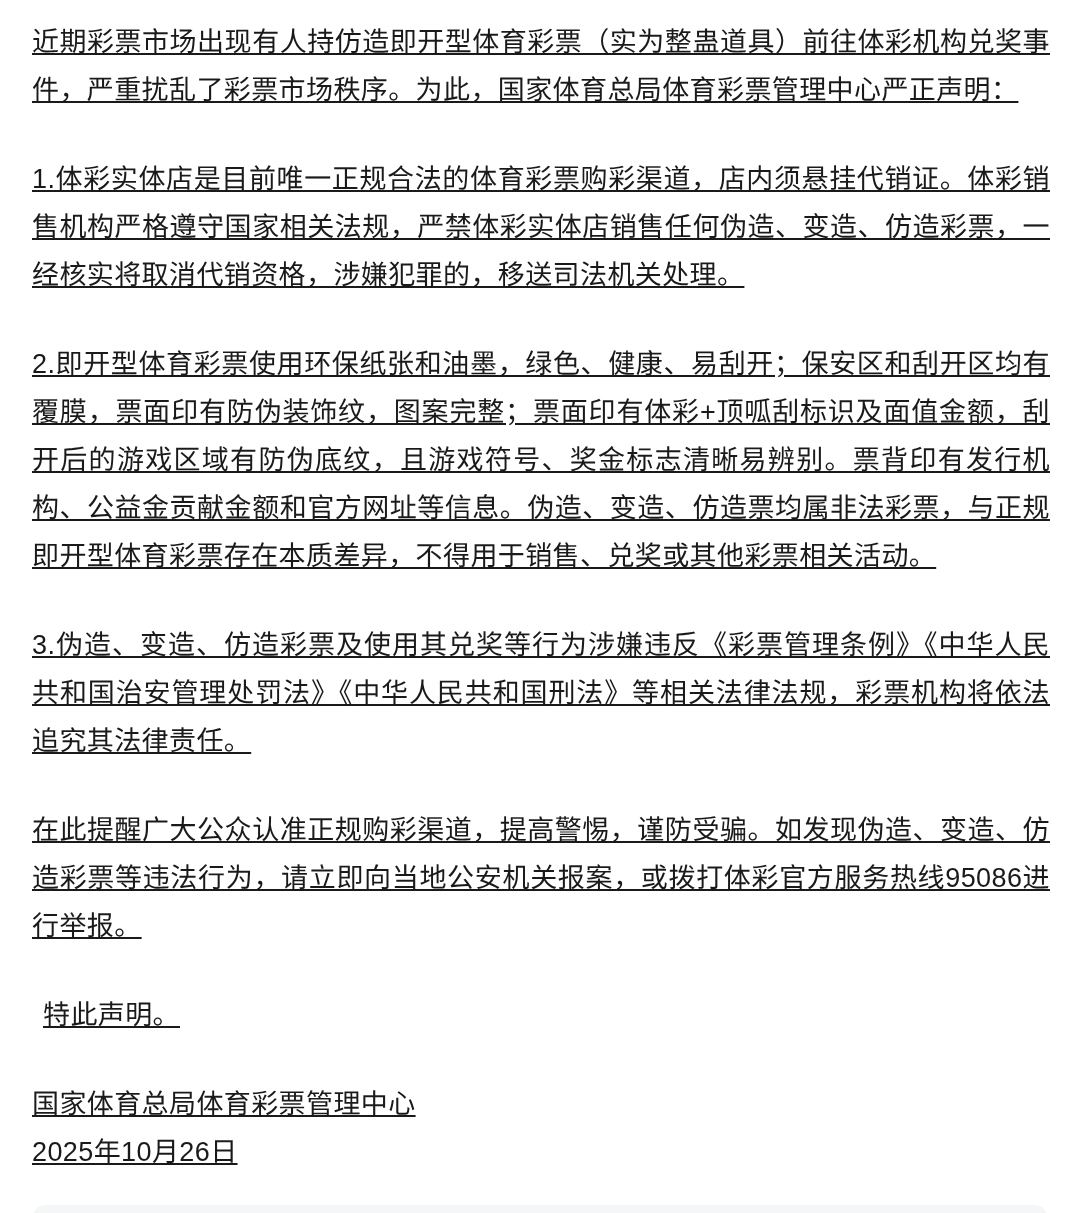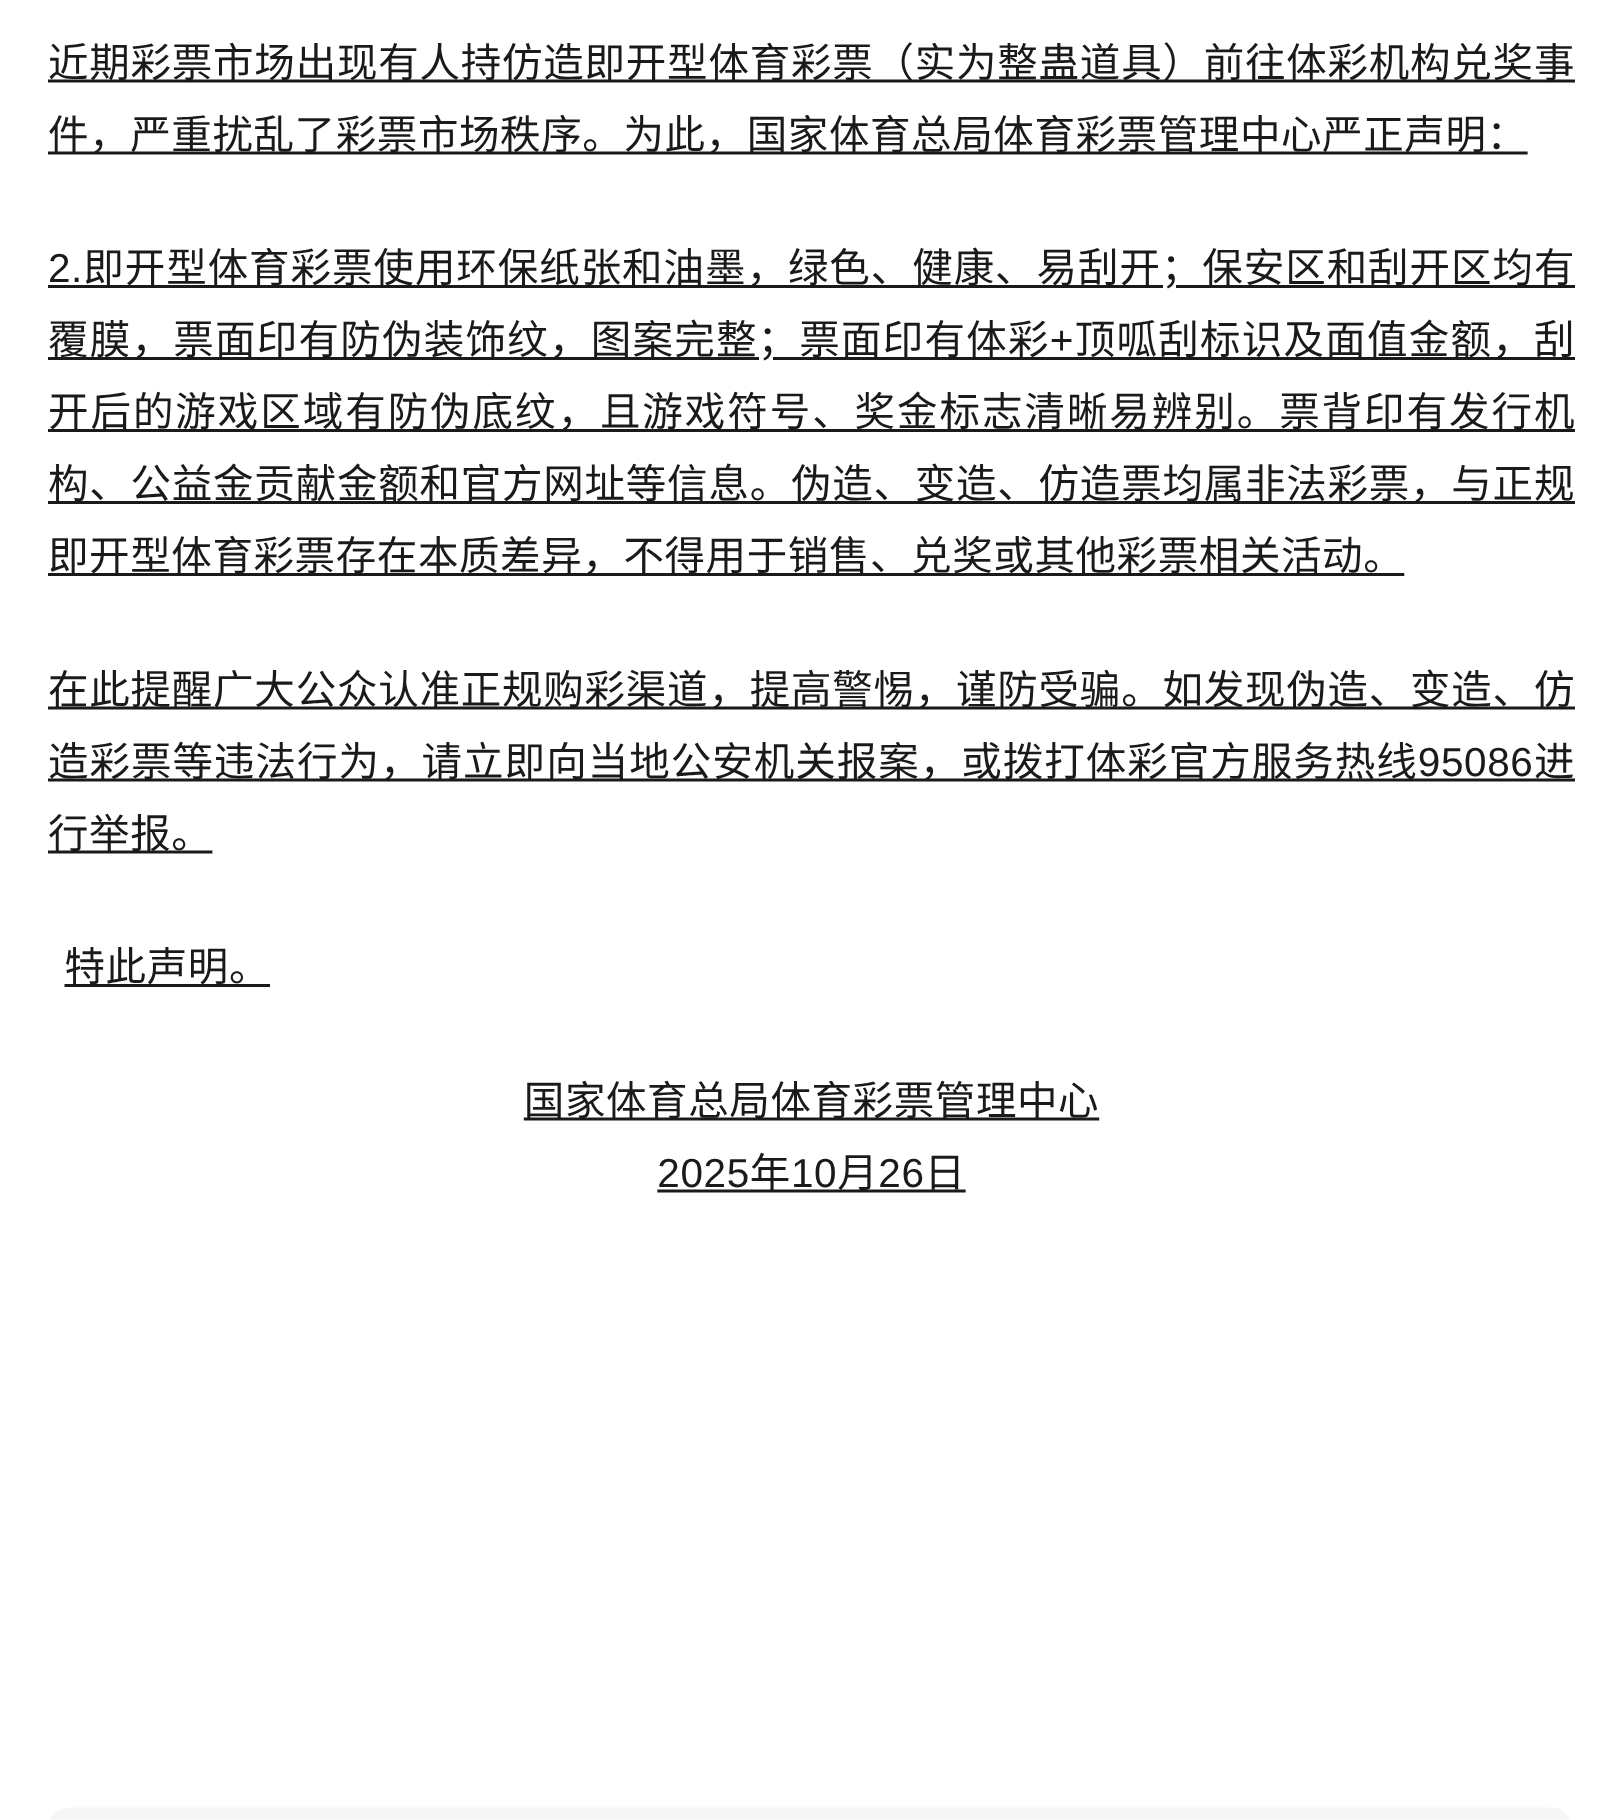--- a/index.html
+++ b/index.html
@@ -26,21 +26,21 @@
     text-align: justify;
     text-justify: inter-ideograph;
     word-break: break-all;
     letter-spacing: 0.4px;
   }
   .article p:last-of-type {
     margin-bottom: 41px;
     margin-left: 11px;
   }
   .signature-block {
-    text-align: center;
+    text-align: left;
     font-size: 27px;
     line-height: 48px;
     letter-spacing: 0.4px;
   }
   .signature-block .sig-line {
     display: block;
   }
   .next-card-peek {
     position: absolute;
     left: 32px;
@@ -49,21 +49,23 @@
     height: 24px;
     background: #f5f6f7;
     border-radius: 14px 14px 0 0;
   }
 </style>
 </head>
 <body>
 
 <div class="article">
   <p>近期彩票市场出现有人持仿造即开型体育彩票（实为整蛊道具）前往体彩机构兑奖事件，严重扰乱了彩票市场秩序。为此，国家体育总局体育彩票管理中心严正声明：</p>
+  <p>1.体彩实体店是目前唯一正规合法的体育彩票购彩渠道，店内须悬挂代销证。体彩销售机构严格遵守国家相关法规，严禁体彩实体店销售任何伪造、变造、仿造彩票，一经核实将取消代销资格，涉嫌犯罪的，移送司法机关处理。</p>
   <p>2.即开型体育彩票使用环保纸张和油墨，绿色、健康、易刮开；保安区和刮开区均有覆膜，票面印有防伪装饰纹，图案完整；票面印有体彩+顶呱刮标识及面值金额，刮开后的游戏区域有防伪底纹，且游戏符号、奖金标志清晰易辨别。票背印有发行机构、公益金贡献金额和官方网址等信息。伪造、变造、仿造票均属非法彩票，与正规即开型体育彩票存在本质差异，不得用于销售、兑奖或其他彩票相关活动。</p>
+  <p>3.伪造、变造、仿造彩票及使用其兑奖等行为涉嫌违反《彩票管理条例》《中华人民共和国治安管理处罚法》《中华人民共和国刑法》等相关法律法规，彩票机构将依法追究其法律责任。</p>
   <p>在此提醒广大公众认准正规购彩渠道，提高警惕，谨防受骗。如发现伪造、变造、仿造彩票等违法行为，请立即向当地公安机关报案，或拨打体彩官方服务热线95086进行举报。</p>
   <p>特此声明。</p>
 
   <div class="signature-block">
     <span class="sig-line">国家体育总局体育彩票管理中心</span>
     <span class="sig-line">2025年10月26日</span>
   </div>
 </div>
 
 <div class="next-card-peek"></div>

